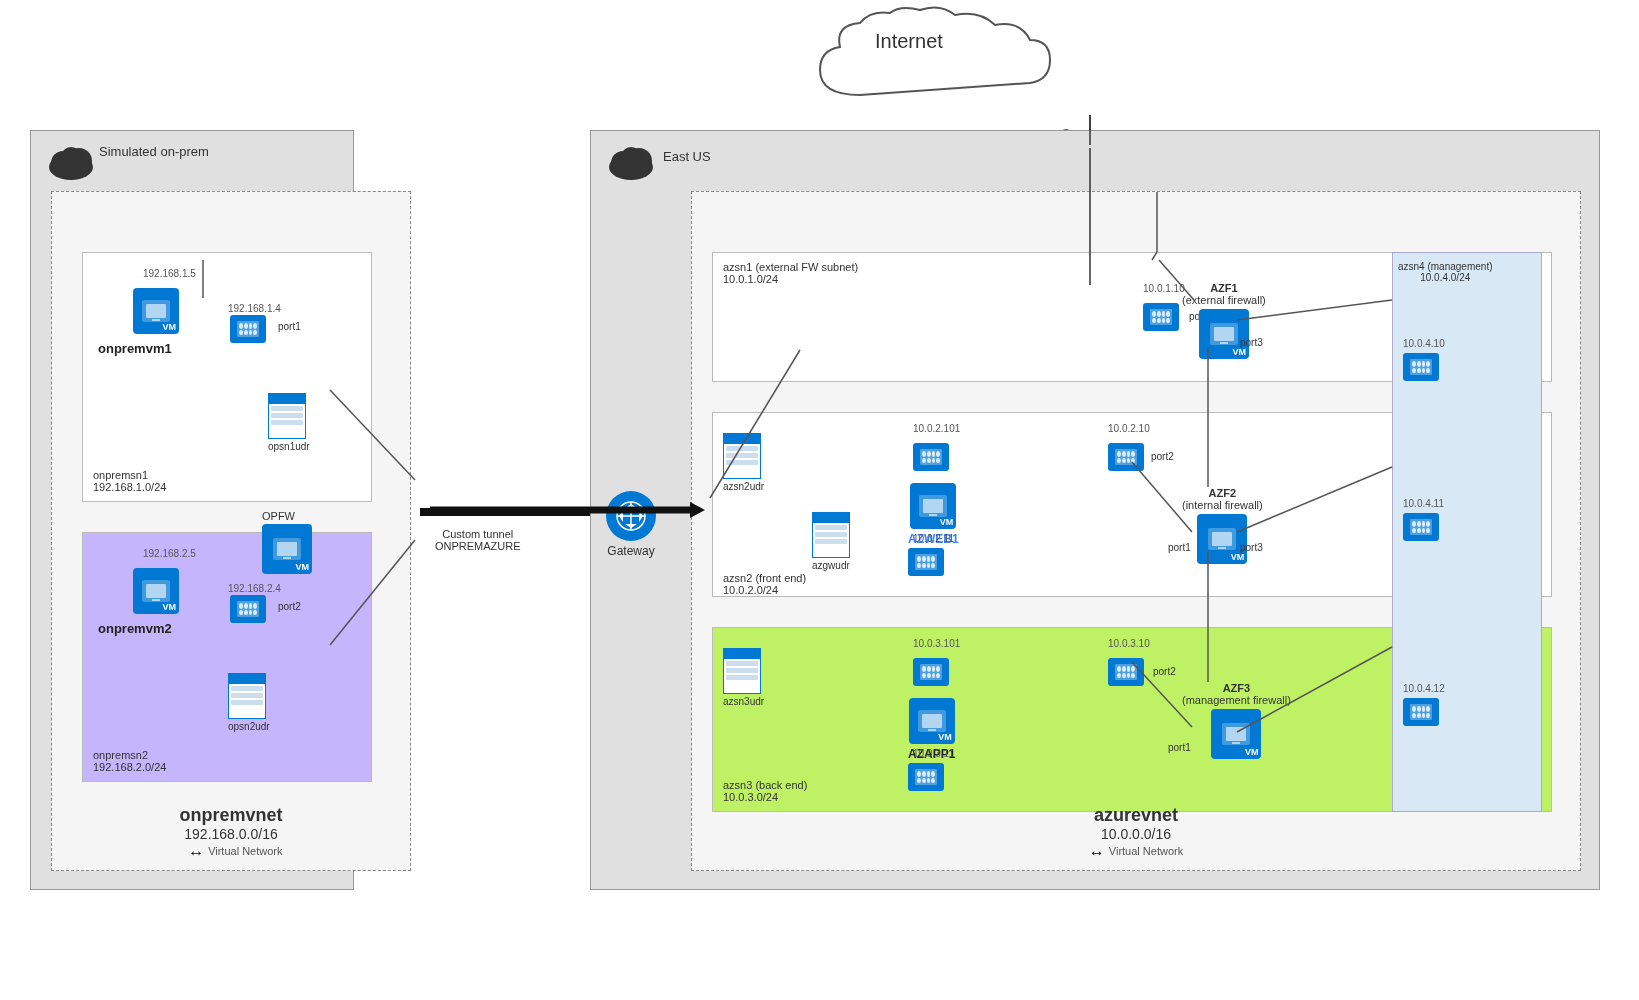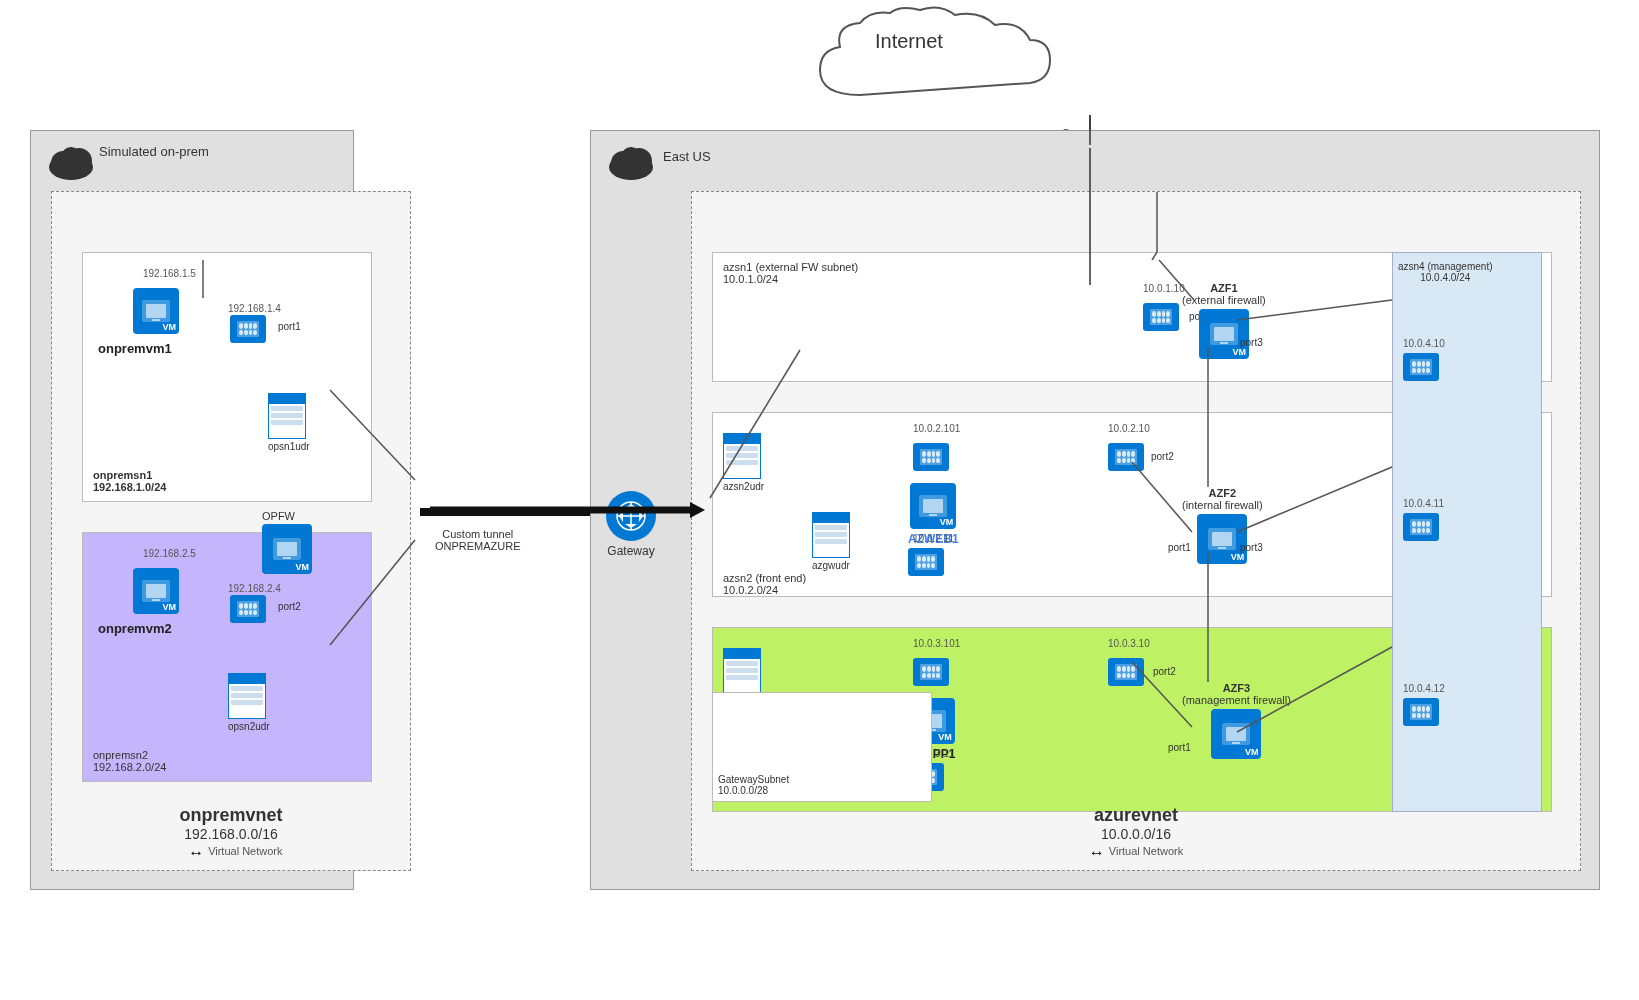--- a/index.html
+++ b/index.html
@@ -389,21 +389,21 @@
             <div class="udr-icon-header"></div>
             <div class="udr-icon-rows">
               <div class="udr-icon-row"></div>
               <div class="udr-icon-row"></div>
               <div class="udr-icon-row"></div>
             </div>
           </div>
           <div style="font-size:10px; color:#333; text-align:center; margin-top:2px;">opsn1udr</div>
         </div>
 
-        <div style="position:absolute; bottom:8px; left:10px; font-size:11px; color:#333;font-weight:bold;">
+        <div style="position:absolute; bottom:8px; left:10px; font-size:11px; color:#333;">
           <div>onpremsn1</div>
           <div>192.168.1.0/24</div>
         </div>
       </div>
 
       <div class="onpremsn2-box">
 
         <div style="position:absolute; top:15px; left:60px; font-size:10px; color:#555;">192.168.2.5</div>
 
         <div style="position:absolute; top:35px; left:50px;">
@@ -721,26 +721,20 @@
                 <div class="nic-dot"></div>
               <div class="nic-dot"></div>
                 <div class="nic-dot"></div>
               <div class="nic-dot"></div>
                 <div class="nic-dot"></div>
             </div>
           </div>
         </div>
       </div>
 
-      <div class="gwsubnet-box">
-        <div style="position:absolute; bottom:5px; left:5px; font-size:10px; color:#333;">
-          <div>GatewaySubnet</div>
-          <div>10.0.0.0/28</div>
-        </div>
-      </div>
 
       <div style="position:absolute; top:320px; left:120px;">
         <div class="udr-icon">
           <div class="udr-icon-header"></div>
           <div class="udr-icon-rows">
             <div class="udr-icon-row"></div>
             <div class="udr-icon-row"></div>
             <div class="udr-icon-row"></div>
           </div>
         </div>

